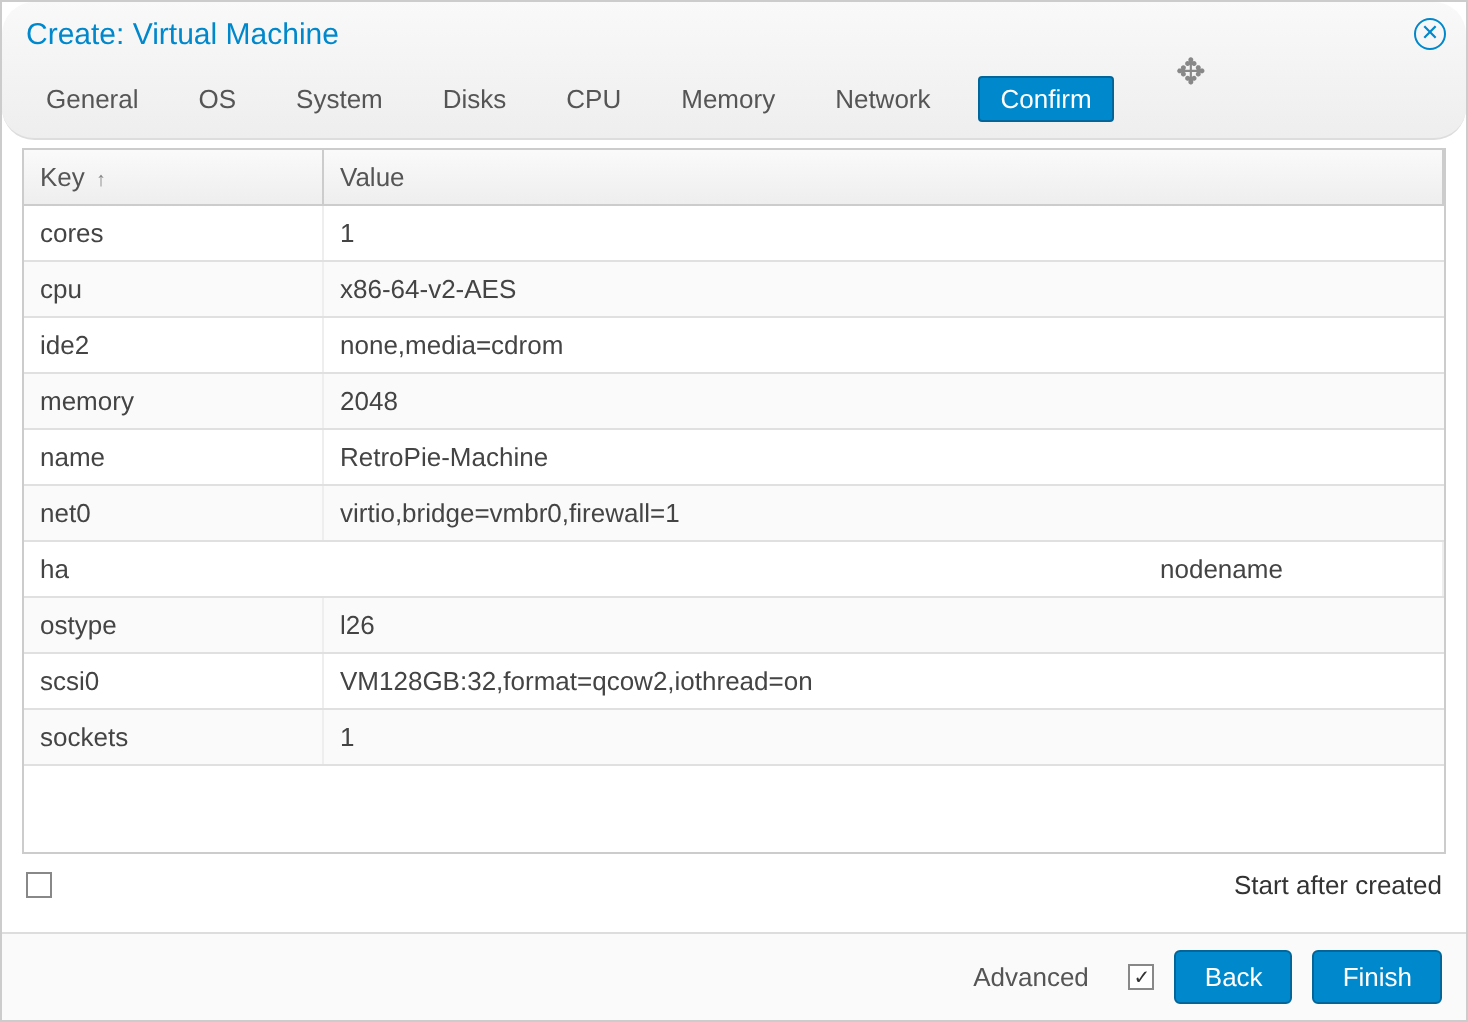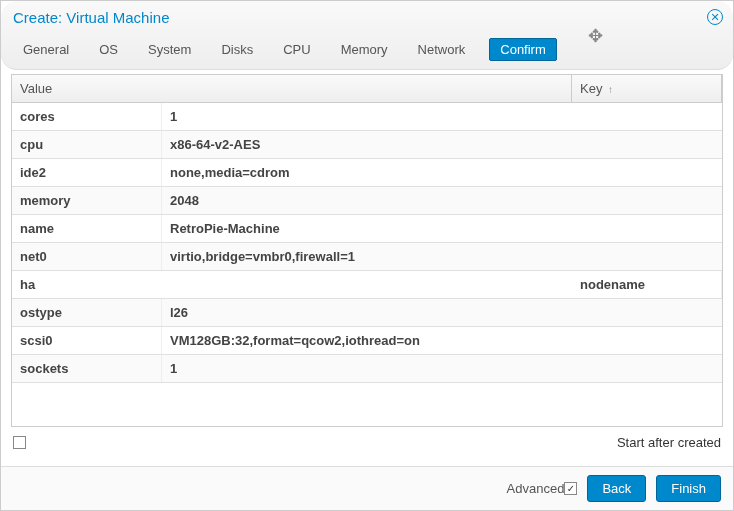--- a/index.html
+++ b/index.html
@@ -103,21 +103,20 @@
     .col-key { width: 150px; flex-shrink: 0; }
     .col-val { flex: 1; }
     .sort-arrow {
       font-size: 10px;
       color: #888;
       margin-left: 2px;
     }
     .grid-body {
       flex: 1;
       overflow-y: scroll;
-      font-weight: bold;
     }
     .row {
       display: flex;
       border-bottom: 1px solid #e0e0e0;
     }
     .row .cell {
       padding: 6px 8px;
       color: #444;
     }
     .row .cell.key { width: 150px; flex-shrink: 0; border-right: 1px solid #eee; }
@@ -145,21 +144,21 @@
       padding: 8px 12px;
       display: flex;
       justify-content: flex-end;
       align-items: center;
       gap: 10px;
       background: #fafafa;
     }
     .adv {
       display: flex;
       align-items: center;
-      gap: 0;
+      gap: 20px;
       color: #555;
     }
     .adv-check {
       width: 13px;
       height: 13px;
       border: 1px solid #888;
       background: #fff;
       display: flex;
       align-items: center;
       justify-content: center;
@@ -193,25 +192,25 @@
         <div class="tab">CPU</div>
         <div class="tab">Memory</div>
         <div class="tab">Network</div>
         <div class="tab active">Confirm</div>
       </div>
   </div>
 
   <div class="content">
     <div class="grid-wrap">
       <div class="grid-header">
-        <div class="col col-val">Value</div>
         <div class="col col-key">
           <span>Key</span>
           <span class="sort-arrow">↑</span>
         </div>
+        <div class="col col-val">Value</div>
       </div>
       <div class="grid-body" id="gridBody">
           <div class="row">
             <div class="cell key">cores</div>
             <div class="cell val">1</div>
           </div>
           <div class="row">
             <div class="cell key">cpu</div>
             <div class="cell val">x86-64-v2-AES</div>
           </div>

